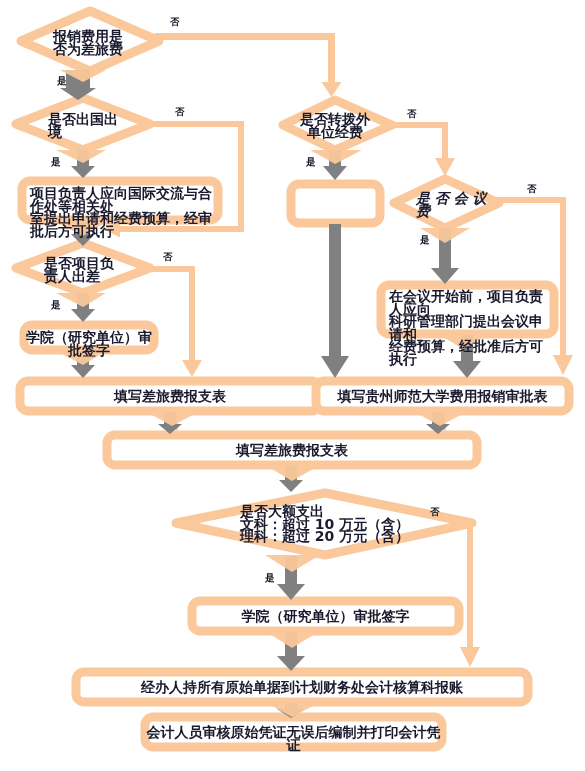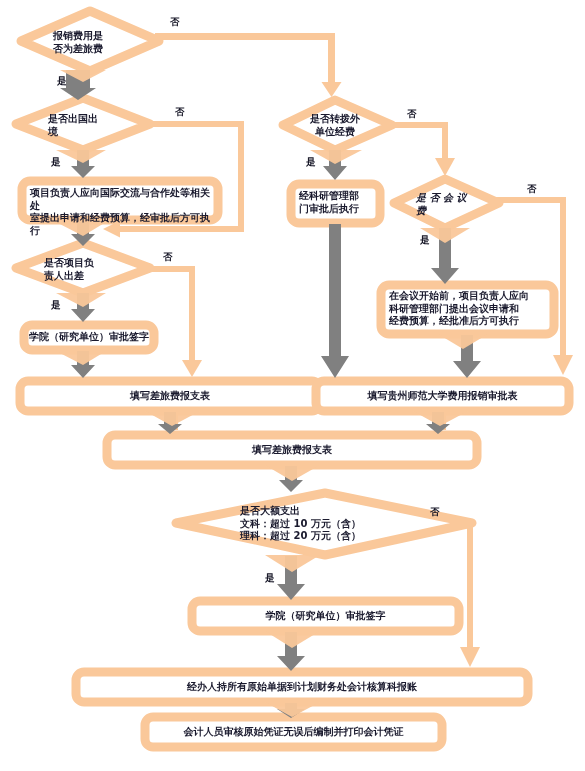--- a/index.html
+++ b/index.html
@@ -20,21 +20,21 @@
   #flow-svg {
     position: absolute;
     left: 0;
     top: 0;
     width: 585px;
     height: 771px;
   }
   .node-text {
     position: absolute;
     color: #1a1a2e;
-    font-size: 10px;
+    font-size: 14px;
     line-height: 12.5px;
     font-weight: 700;
     letter-spacing: 0px;
     white-space: pre-line;
     pointer-events: none;
   }
   .edge-label {
     position: absolute;
     color: #111122;
     font-size: 9.5px;
@@ -186,22 +186,20 @@
   <div class="node-text txt-left" style="left:44px; top:257px; width:86px;">是否项目负
 责人出差</div>
 
   <div class="node-text txt-center" style="left:24px; top:331px; width:130px;">学院（研究单位）审批签字</div>
 
   <div class="node-text txt-center" style="left:292px; top:113px; width:86px;">是否转拨外
 单位经费</div>
 
   <div class="node-text txt-center" style="left:20px; top:390px; width:300px;">填写差旅费报支表</div>
 
-  <div class="node-text txt-left" style="left:299px; top:190px; width:76px;">经科研管理部
-门审批后执行</div>
 
   <div class="node-text txt-left" style="left:416px; top:192px; width:72px;font-style:italic;">是 否 会 议
 费</div>
 
   <div class="node-text txt-left" style="left:389px; top:290px; width:160px;">在会议开始前，项目负责人应向
 科研管理部门提出会议申请和
 经费预算，经批准后方可执行</div>
 
   <div class="node-text txt-center" style="left:316px; top:390px; width:253px;">填写贵州师范大学费用报销审批表</div>
 

